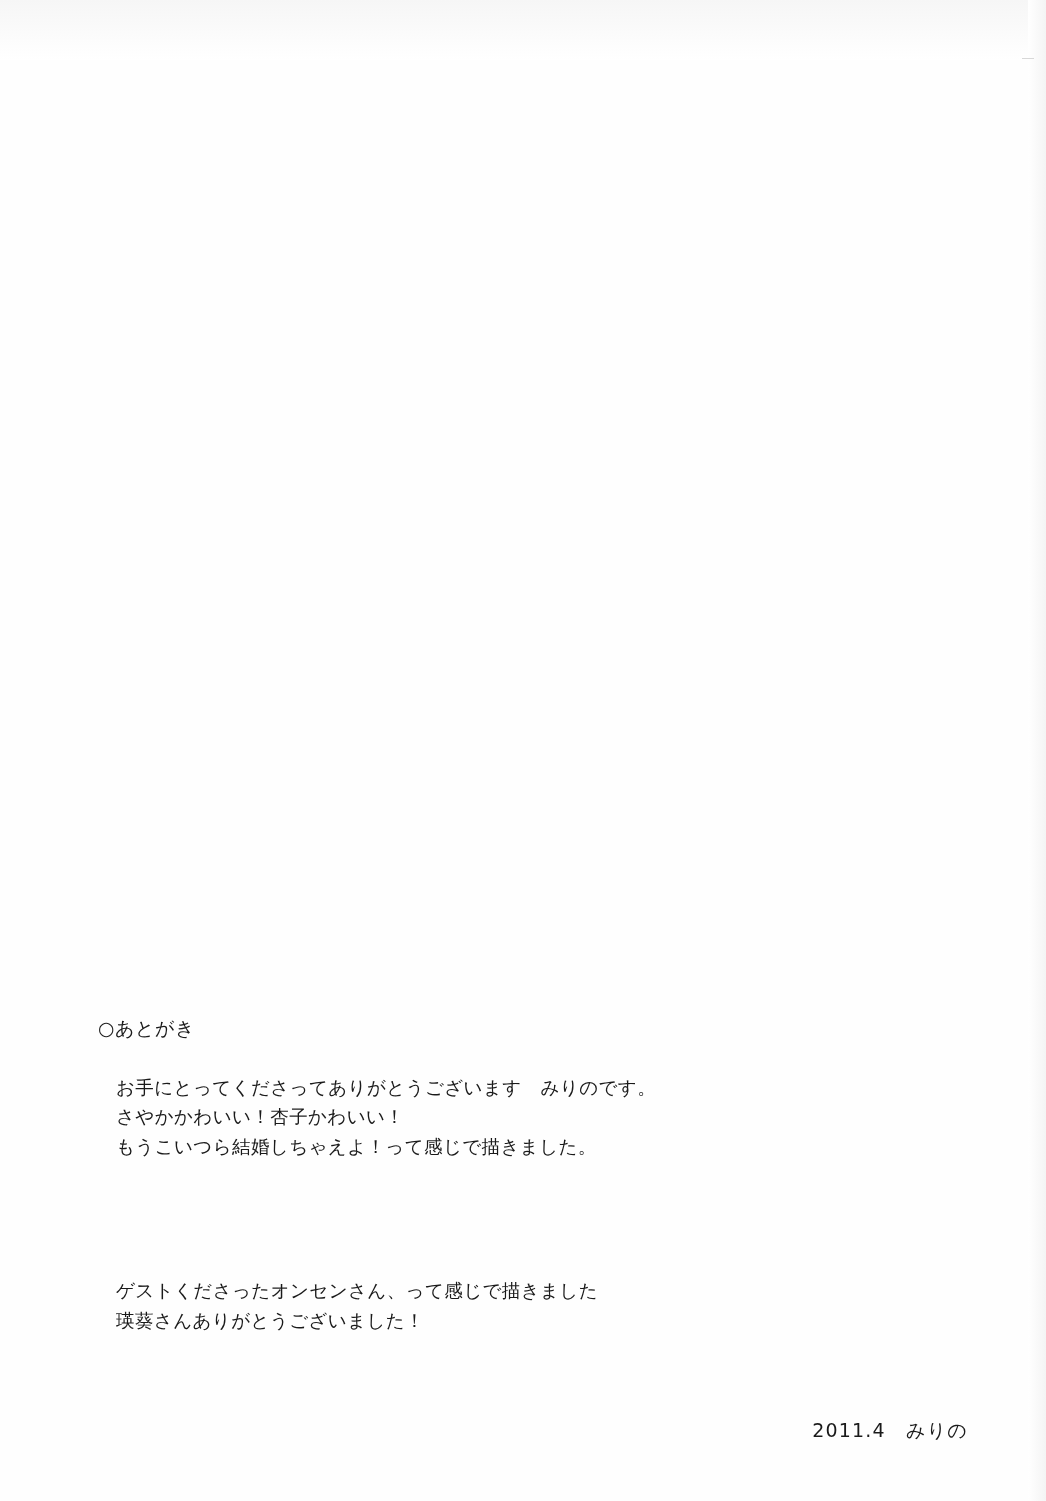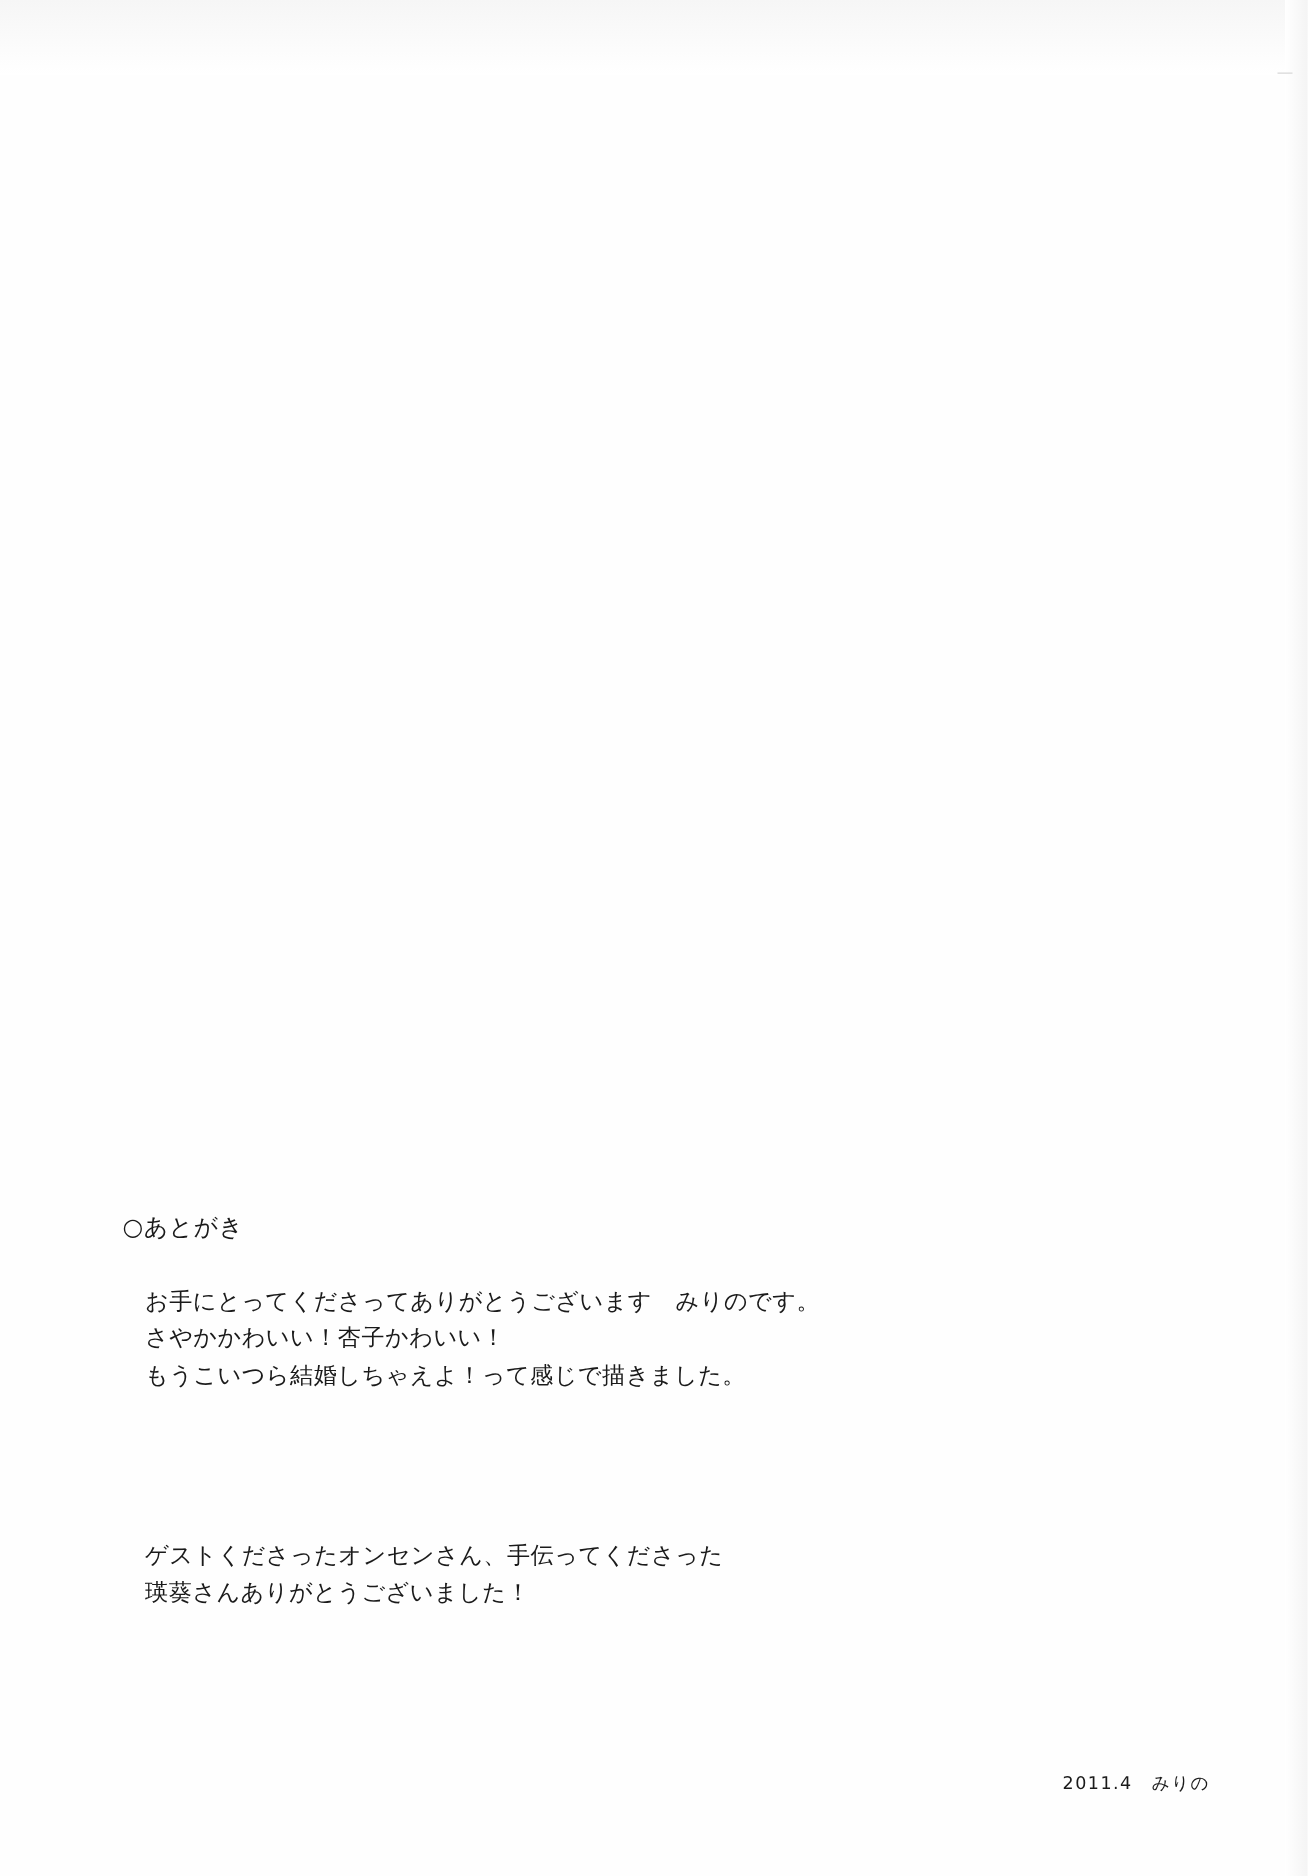--- a/index.html
+++ b/index.html
@@ -41,21 +41,21 @@
     right: 12px;
     width: 12px;
     height: 1px;
     background: #d8d8d8;
     pointer-events: none;
   }
 
   .afterword {
     position: absolute;
     left: 98px;
-    top: 968px;
+    top: 1014px;
     width: 860px;
   }
   .heading {
     font-size: 19px;
     line-height: 1.5;
     letter-spacing: 0.5px;
     margin: 0 0 30px 0;
     white-space: pre;
   }
   .block {
@@ -66,21 +66,21 @@
     white-space: pre-line;
   }
   .gap-lg { height: 30px; }
   .gap-xl { height: 48px; }
   .gap-md { height: 26px; }
 
   .signature {
     position: absolute;
     right: 78px;
     top: 1418px;
-    font-size: 14px;
+    font-size: 19px;
     letter-spacing: 1.2px;
     white-space: pre;
   }
 </style>
 </head>
 <body>
 
 <div class="page">
 
   <div class="edge-top"></div>
@@ -93,21 +93,21 @@
 
     <p class="block">お手にとってくださってありがとうございます　みりのです。
 さやかかわいい！杏子かわいい！
 もうこいつら結婚しちゃえよ！って感じで描きました。</p>
 
     <div class="gap-lg"></div>
 
 
     <div class="gap-xl"></div>
 
-    <p class="block">ゲストくださったオンセンさん、手伝ってくださった
+    <p class="block">ゲストくださったオンセンさん、って感じで描きました
 瑛葵さんありがとうございました！</p>
 
     <div class="gap-md"></div>
 
 
   </div>
 
   <div class="signature">2011.4　みりの</div>
 
 </div>

